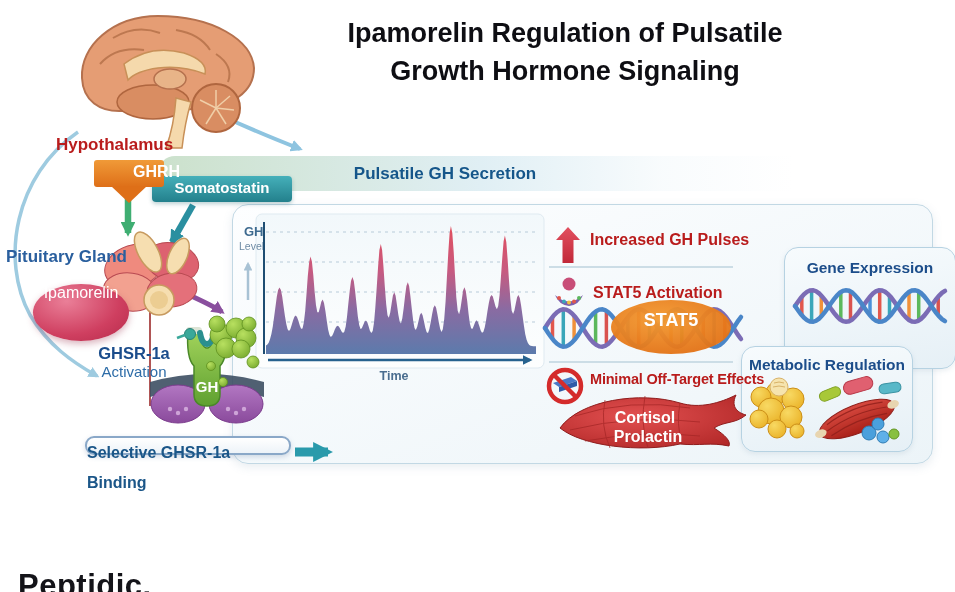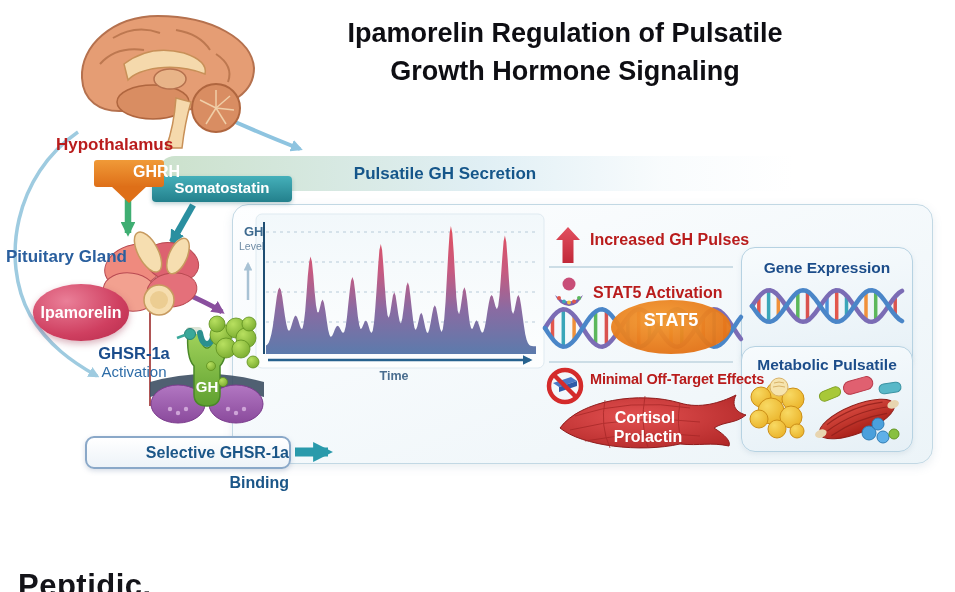--- a/index.html
+++ b/index.html
@@ -31,35 +31,35 @@
     font-size:16px; font-weight:700; color:#ffffff; z-index:10;padding-left:39px; }
   .soma-banner { left:152px; top:176px; width:140px; height:26px; border-radius:4px;
     background:linear-gradient(180deg,#45b0ba,#23808c); z-index:8;
     box-shadow:0 2px 4px rgba(30,100,110,.3); }
   .soma-text { left:152px; top:179px; width:140px; text-align:center;
     font-size:15px; font-weight:700; color:#ffffff; z-index:9; }
 
   .ipamorelin { left:33px; top:284px; width:96px; height:57px; border-radius:50%;
     background:radial-gradient(ellipse at 35% 30%, #ea7f98, #cf3f60 60%, #b52a4a);
     box-shadow:0 3px 7px rgba(150,40,70,.35); z-index:9;
-    display:flex; align-items:center; justify-content:center;
-    font-size:16px; font-weight:700; color:#ffffff; }
+    display:flex; align-items:flex-start; justify-content:center;
+    font-size:16px; font-weight:400; color:#ffffff; }
   .ghsr { left:86px; top:344px; width:96px; text-align:center; z-index:9; }
   .ghsr .l1 { font-size:16.5px; font-weight:800; color:#1b4d8c; }
   .ghsr .l2 { font-size:15px; font-weight:400; color:#2e6da8; }
 
   .mid-label { font-size:16px; z-index:7; white-space:nowrap; }
   .divider { height:1.5px; background:#ccdde6; z-index:6; }
 
   .outcome-box { width:172px; border-radius:14px; border:1.5px solid #b6d2e2;
     background:linear-gradient(170deg,#f7fbfd,#e6f0f6); z-index:6;
     box-shadow:0 2px 5px rgba(120,150,170,.15); }
   .outcome-title { text-align:center; font-size:15.5px; font-weight:700; color:#1c4d8a; }
 
-  .flow-btn { height:33px; border-radius:9px; z-index:9; text-align:right;
+  .flow-btn { height:19px; border-radius:9px; z-index:9; text-align:left;
     font-weight:700; color:#1b5688; line-height:30px; }
   .btn-binding { left:85px; top:436px; width:206px; font-size:16px;
     background:linear-gradient(180deg,#ffffff,#edf3f8);
     border:2px solid #8aa8c8; box-shadow:0 2px 5px rgba(90,120,160,.25); }
   .btn-rhythm { left:337px; top:436px; width:196px; font-size:15.5px;
     background:linear-gradient(180deg,#f0f8f0,#dcecdc);
     border:2px solid #66a898; box-shadow:0 2px 5px rgba(80,140,130,.25); }
 
   .brand { left:18px; top:544px; font-size:31px; font-weight:700;
     letter-spacing:0.5px; color:#141419; z-index:9;margin-top:24px; }
@@ -336,21 +336,21 @@
         <path d="M20,44 Q85,28 150,36"></path>
         <path d="M35,55 Q95,44 150,50"></path>
       <path d="M55,14 Q50,40 60,62"></path>
         <path d="M95,10 Q90,38 98,62"></path>
         <path d="M130,17 Q126,38 132,58"></path>
     </g>
     <text x="95" y="37" text-anchor="middle" font-size="16" font-weight="bold" fill="#ffffff">Cortisol</text>
     <text x="98" y="56" text-anchor="middle" font-size="16" font-weight="bold" fill="#ffffff">Prolactin</text>
   </svg>
 
-  <div class="abs outcome-box" style="left:741px;top:247px;height:122px">
+  <div class="abs outcome-box" style="left:784px;top:247px;height:122px">
     <div class="outcome-title" style="margin-top:11px">Gene Expression</div>
     <svg style="margin:6px auto 0;display:block" width="150" height="46" viewBox="0 0 150 46">
       <g class="helix-slot">
           <line x1="6.8" y1="32.3" x2="6.8" y2="13.7" stroke="#e2574c" stroke-width="3.5"></line>
           <line x1="16.6" y1="38.8" x2="16.6" y2="7.2" stroke="#3aa6b9" stroke-width="3.5"></line>
           <line x1="26.3" y1="33.4" x2="26.3" y2="12.6" stroke="#f0913a" stroke-width="3.5"></line>
           <line x1="45.8" y1="9.1" x2="45.8" y2="36.9" stroke="#5cb85c" stroke-width="3.5"></line>
           <line x1="55.5" y1="8.4" x2="55.5" y2="37.6" stroke="#d9534f" stroke-width="3.5"></line>
           <line x1="75.0" y1="32.3" x2="75.0" y2="13.7" stroke="#4a90d9" stroke-width="3.5"></line>
           <line x1="84.7" y1="38.8" x2="84.7" y2="7.2" stroke="#e2574c" stroke-width="3.5"></line>
@@ -358,21 +358,21 @@
           <line x1="114.0" y1="9.1" x2="114.0" y2="36.9" stroke="#f0913a" stroke-width="3.5"></line>
           <line x1="123.7" y1="8.4" x2="123.7" y2="37.6" stroke="#5cb85c" stroke-width="3.5"></line>
           <line x1="143.2" y1="32.3" x2="143.2" y2="13.7" stroke="#d9534f" stroke-width="3.5"></line>
           <path d="M0.0,23.0 L3.0,18.7 L6.0,14.7 L9.0,11.3 L12.0,8.8 L15.0,7.4 L18.0,7.2 L21.0,8.2 L24.0,10.3 L27.0,13.4 L30.0,17.2 L33.0,21.4 L36.0,25.8 L39.0,29.9 L42.0,33.5 L45.0,36.4 L48.0,38.2 L51.0,38.8 L54.0,38.3 L57.0,36.6 L60.0,33.8 L63.0,30.3 L66.0,26.2 L69.0,21.8 L72.0,17.5 L75.0,13.7 L78.0,10.5 L81.0,8.3 L84.0,7.3 L87.0,7.4 L90.0,8.7 L93.0,11.1 L96.0,14.3 L99.0,18.3 L102.0,22.6 L105.0,26.9 L108.0,31.0 L111.0,34.4 L114.0,37.0 L117.0,38.5 L120.0,38.8 L123.0,37.9 L126.0,35.9 L129.0,32.9 L132.0,29.2 L135.0,25.0 L138.0,20.6 L141.0,16.4 L144.0,12.8 L147.0,9.8 L150.0,7.9" fill="none" stroke="#7b6cb5" stroke-width="4.5" stroke-linecap="round"></path>
           <path d="M0.0,23.0 L3.0,27.3 L6.0,31.3 L9.0,34.7 L12.0,37.2 L15.0,38.6 L18.0,38.8 L21.0,37.8 L24.0,35.7 L27.0,32.6 L30.0,28.8 L33.0,24.6 L36.0,20.2 L39.0,16.1 L42.0,12.5 L45.0,9.6 L48.0,7.8 L51.0,7.2 L54.0,7.7 L57.0,9.4 L60.0,12.2 L63.0,15.7 L66.0,19.8 L69.0,24.2 L72.0,28.5 L75.0,32.3 L78.0,35.5 L81.0,37.7 L84.0,38.7 L87.0,38.6 L90.0,37.3 L93.0,34.9 L96.0,31.7 L99.0,27.7 L102.0,23.4 L105.0,19.1 L108.0,15.0 L111.0,11.6 L114.0,9.0 L117.0,7.5 L120.0,7.2 L123.0,8.1 L126.0,10.1 L129.0,13.1 L132.0,16.8 L135.0,21.0 L138.0,25.4 L141.0,29.6 L144.0,33.2 L147.0,36.2 L150.0,38.1" fill="none" stroke="#4a86c8" stroke-width="4.5" stroke-linecap="round"></path>
         </g>
     </svg>
   </div>
 
   <div class="abs outcome-box" style="left:741px;top:346px;height:106px">
-    <div class="outcome-title" style="margin-top:9px">Metabolic Pulsatile</div>
+    <div class="outcome-title" style="margin-top:9px">Metabolic Regulation</div>
     <svg style="margin:3px auto 0;display:block" width="160" height="68" viewBox="0 0 160 68">
       <defs>
         <radialGradient id="fatg" cx="0.35" cy="0.3" r="0.9">
             <stop offset="0" stop-color="#f8d963"></stop>
             <stop offset="1" stop-color="#e8ac1e"></stop>
           </radialGradient>
         <linearGradient id="musgrad" x1="0" y1="0" x2="0" y2="1">
             <stop offset="0" stop-color="#d84a40"></stop>
             <stop offset="1" stop-color="#a82018"></stop>
           </linearGradient>

